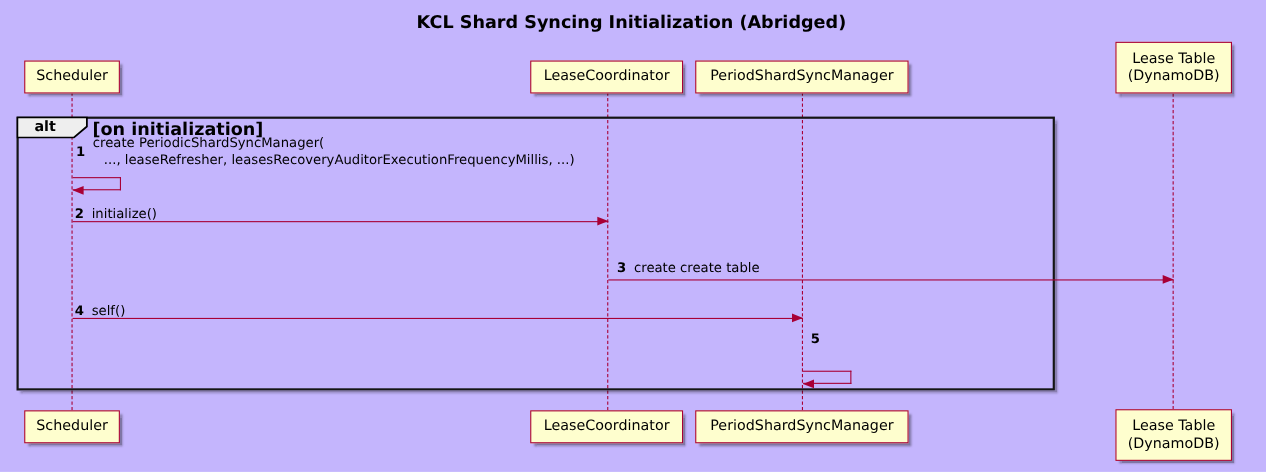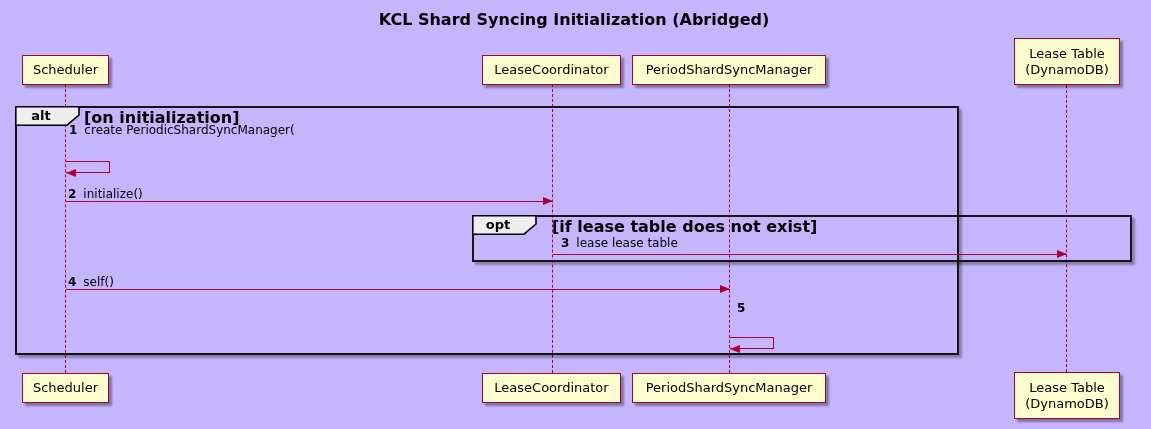--- a/index.html
+++ b/index.html
@@ -93,49 +93,41 @@
   <div class="frame" style="left:15px;top:106px;width:944px;height:249px">
     <div class="frame-head">
       <svg width="66" height="20" viewBox="0 0 66 20">
         <path d="M0.8,0.8 H64 V9 L52,19.2 H0.8 Z" fill="var(--flabel)" stroke="var(--fborder)" stroke-width="1.6"></path>
       </svg>
       <span class="kw">alt</span>
     </div>
     <span class="guard" style="left:67px;top:2px">[on initialization]</span>
   </div>
 
-  <div class="frame" style="left:472px;top:215px;width:660px;height:47px">
-    <div class="frame-head">
-      <svg width="66" height="20" viewBox="0 0 66 20">
-        <path d="M0.8,0.8 H64 V9 L52,19.2 H0.8 Z" fill="var(--flabel)" stroke="var(--fborder)" stroke-width="1.6"></path>
-      </svg>
-      <span class="kw">opt</span>
-    </div>
-    <span class="guard" style="left:78px;top:2px">[if lease table does not exist]</span>
-  </div>
 
   <div class="msg" style="left:69px;top:123px">
     <span class="num">1</span>
     <span class="lines">
       <span class="l1">create PeriodicShardSyncManager(</span>
+      <span class="l2">..., leaseRefresher, leasesRecoveryAuditorExecutionFrequencyMillis, ...)</span>
     </span>
   </div>
   <div class="self-arrow" style="left:66px;top:161px;width:44px;height:12px"></div>
   <div class="arrowhead-left" style="left:66px;top:169px"></div>
 
   <div class="msg" style="left:68px;top:187px">
     <span class="num">2</span>
     <span>initialize()</span>
   </div>
   <div class="mline" style="left:66px;top:201px;width:487px"></div>
   <div class="arrowhead-right" style="left:543px;top:197px"></div>
 
   <div class="msg" style="left:561px;top:236px">
     <span class="num">3</span>
-    <span>lease lease table</span>
+    <span>create create table</span>
   </div>
   <div class="mline" style="left:553px;top:254px;width:514px"></div>
   <div class="arrowhead-right" style="left:1057px;top:250px"></div>
 
   <div class="msg" style="left:68px;top:275px">
     <span class="num">4</span>
     <span>self()</span>
   </div>
   <div class="mline" style="left:66px;top:289px;width:664px"></div>
   <div class="arrowhead-right" style="left:720px;top:285px"></div>

